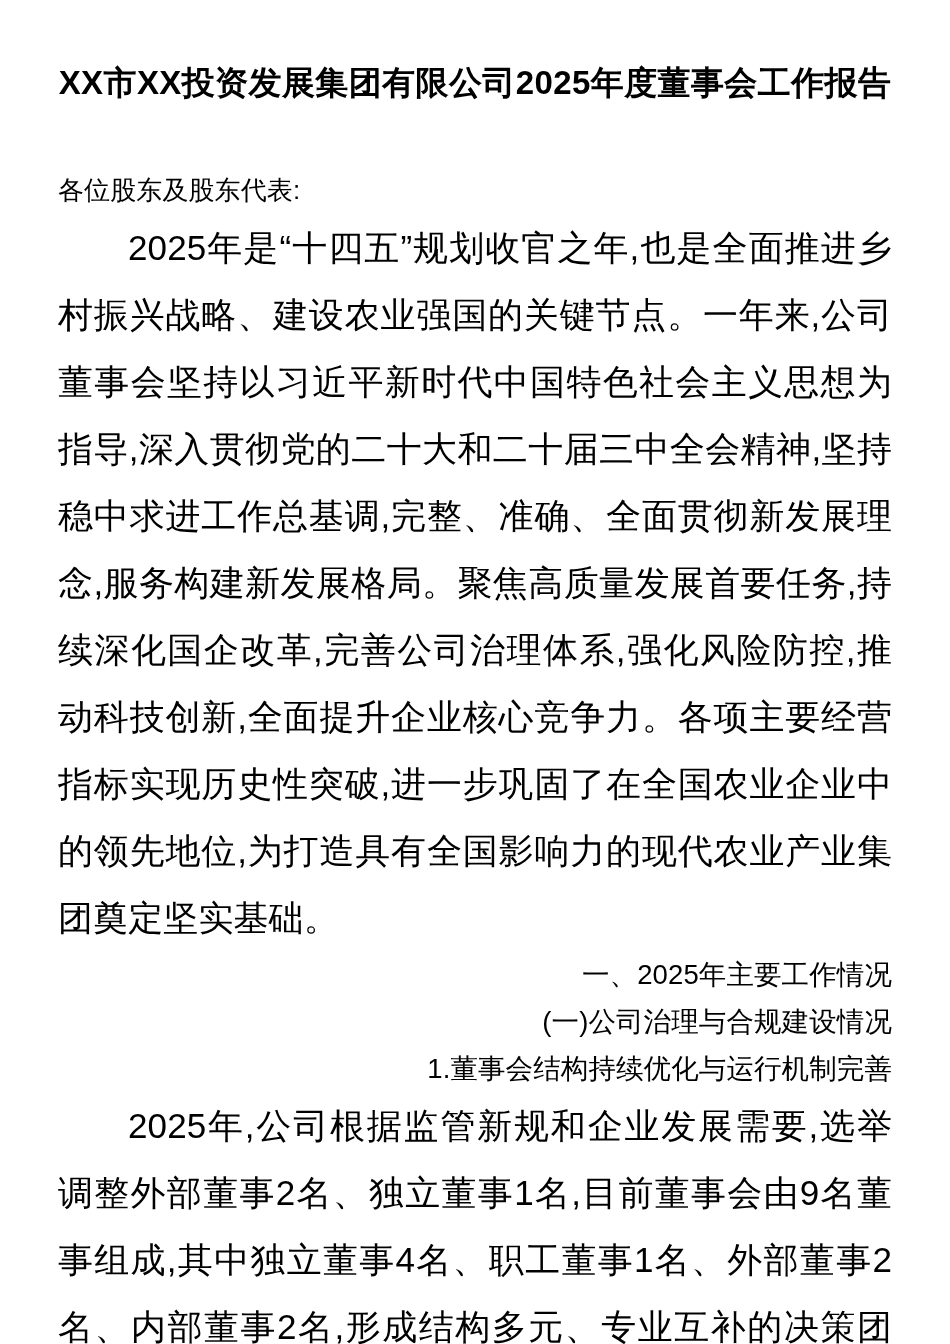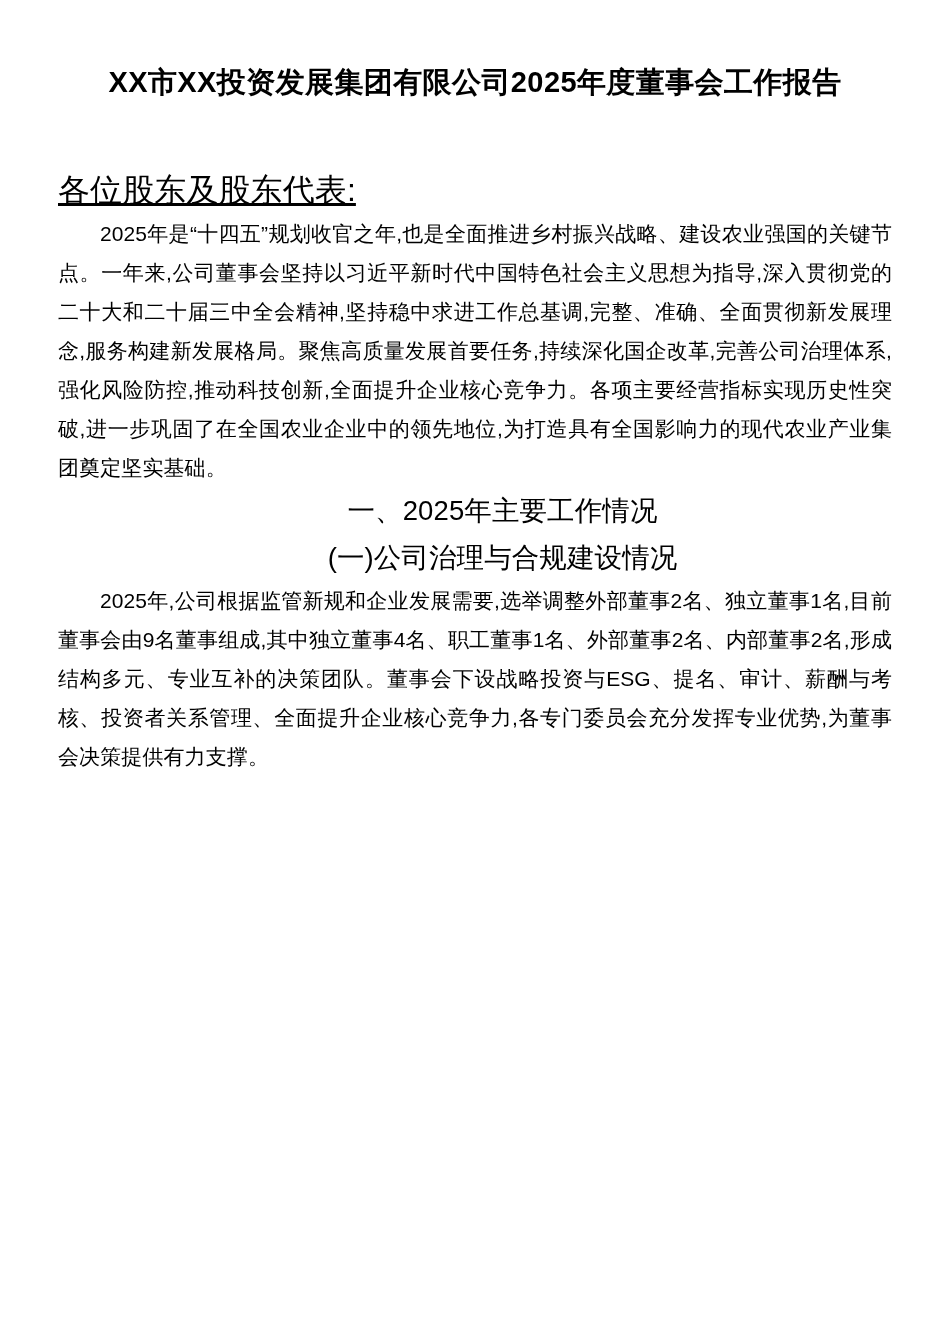--- a/index.html
+++ b/index.html
@@ -25,58 +25,57 @@
   }
 
   .doc-body {
     position: absolute;
     left: 58px;
     top: 0;
     width: 834px;
   }
 
   .doc-title {
-    font-size: 29px;
+    font-size: 33px;
     font-weight: bold;
     line-height: 49px;
     text-align: center;
     letter-spacing: 0.4px;
     margin: 0;
     padding-top: 58px;
     word-break: break-all;
   }
 
   .salutation {
-    font-size: 32px;
+    font-size: 26px;
     line-height: 47px;
     margin: 0;
     padding-top: 60px;
     text-align: justify;
     text-justify: inter-character;
     letter-spacing: 0.1px;
-    text-decoration: underline;
   }
 
   p.para {
-    font-size: 21px;
-    line-height: 39px;
+    font-size: 35px;
+    line-height: 67px;
     margin: 0;
     text-indent: 2em;
     text-align: justify;
     text-justify: inter-character;
     letter-spacing: 0.1px;
     word-break: break-all;
   }
 
   p.heading {
     font-size: 27.5px;
     line-height: 47px;
     margin: 0;
     text-indent: 2em;
-    text-align: center;
+    text-align: right;
     letter-spacing: 0.1px;
     white-space: nowrap;
   }
 </style>
 </head>
 <body>
 
 <div class="page">
   <div class="doc-body">
 
@@ -84,17 +83,18 @@
 
     <p class="salutation">各位股东及股东代表:</p>
 
     <p class="para">2025年是“十四五”规划收官之年,也是全面推进乡村振兴战略、建设农业强国的关键节点。一年来,公司董事会坚持以习近平新时代中国特色社会主义思想为指导,深入贯彻党的二十大和二十届三中全会精神,坚持稳中求进工作总基调,完整、准确、全面贯彻新发展理念,服务构建新发展格局。聚焦高质量发展首要任务,持续深化国企改革,完善公司治理体系,强化风险防控,推动科技创新,全面提升企业核心竞争力。各项主要经营指标实现历史性突破,进一步巩固了在全国农业企业中的领先地位,为打造具有全国影响力的现代农业产业集团奠定坚实基础。</p>
 
     <p class="heading">一、2025年主要工作情况</p>
 
     <p class="heading">(一)公司治理与合规建设情况</p>
 
 
+    <p class="heading">1.董事会结构持续优化与运行机制完善</p>
 
     <p class="para">2025年,公司根据监管新规和企业发展需要,选举调整外部董事2名、独立董事1名,目前董事会由9名董事组成,其中独立董事4名、职工董事1名、外部董事2名、内部董事2名,形成结构多元、专业互补的决策团队。董事会下设战略投资与ESG、提名、审计、薪酬与考核、投资者关系管理、全面提升企业核心竞争力,各专门委员会充分发挥专业优势,为董事会决策提供有力支撑。</p>
 
   </div>
 </div>
 
 </body></html>

